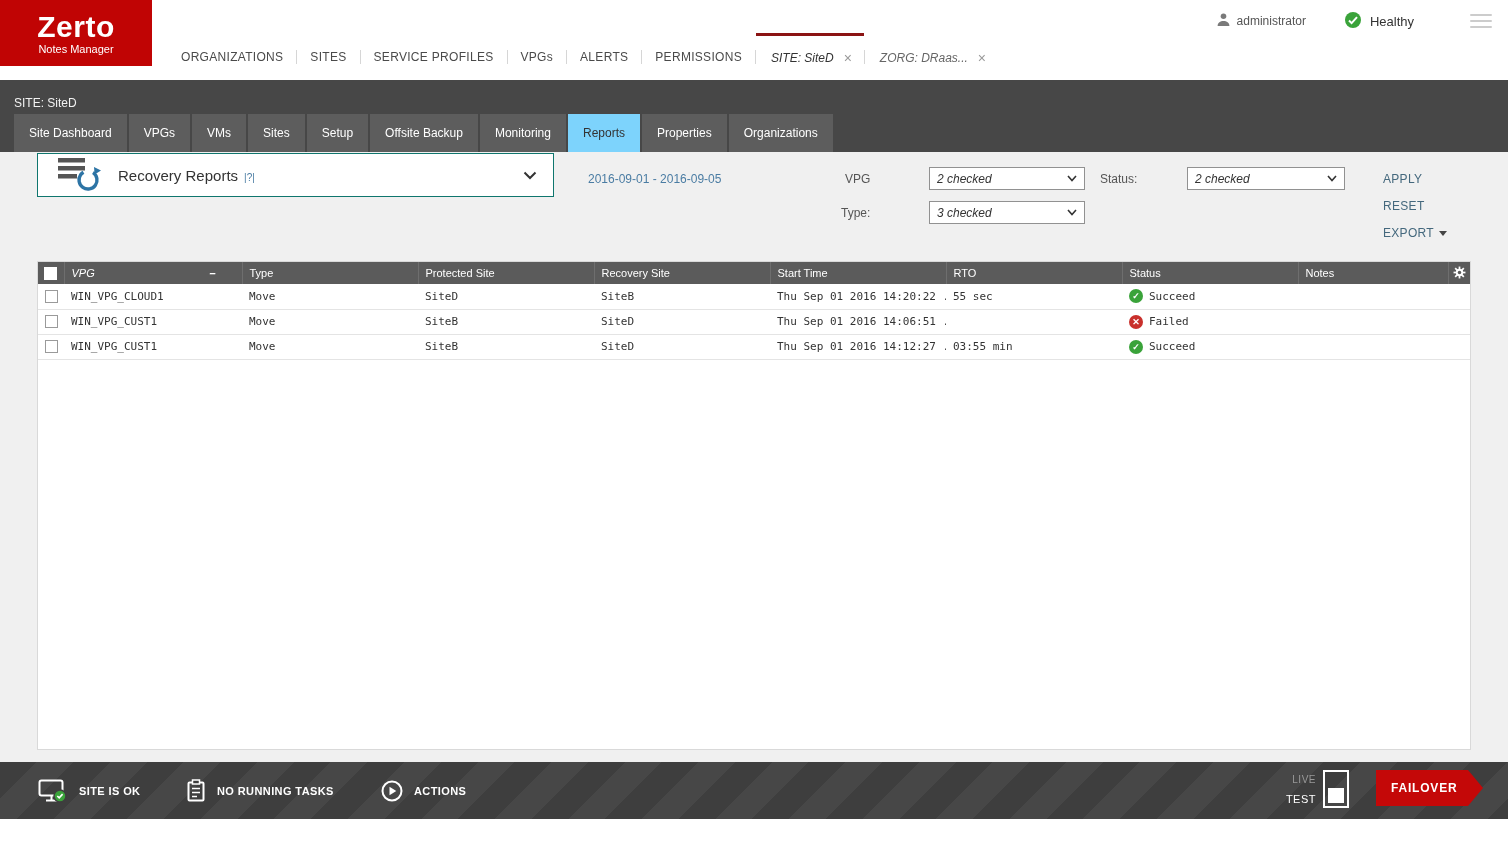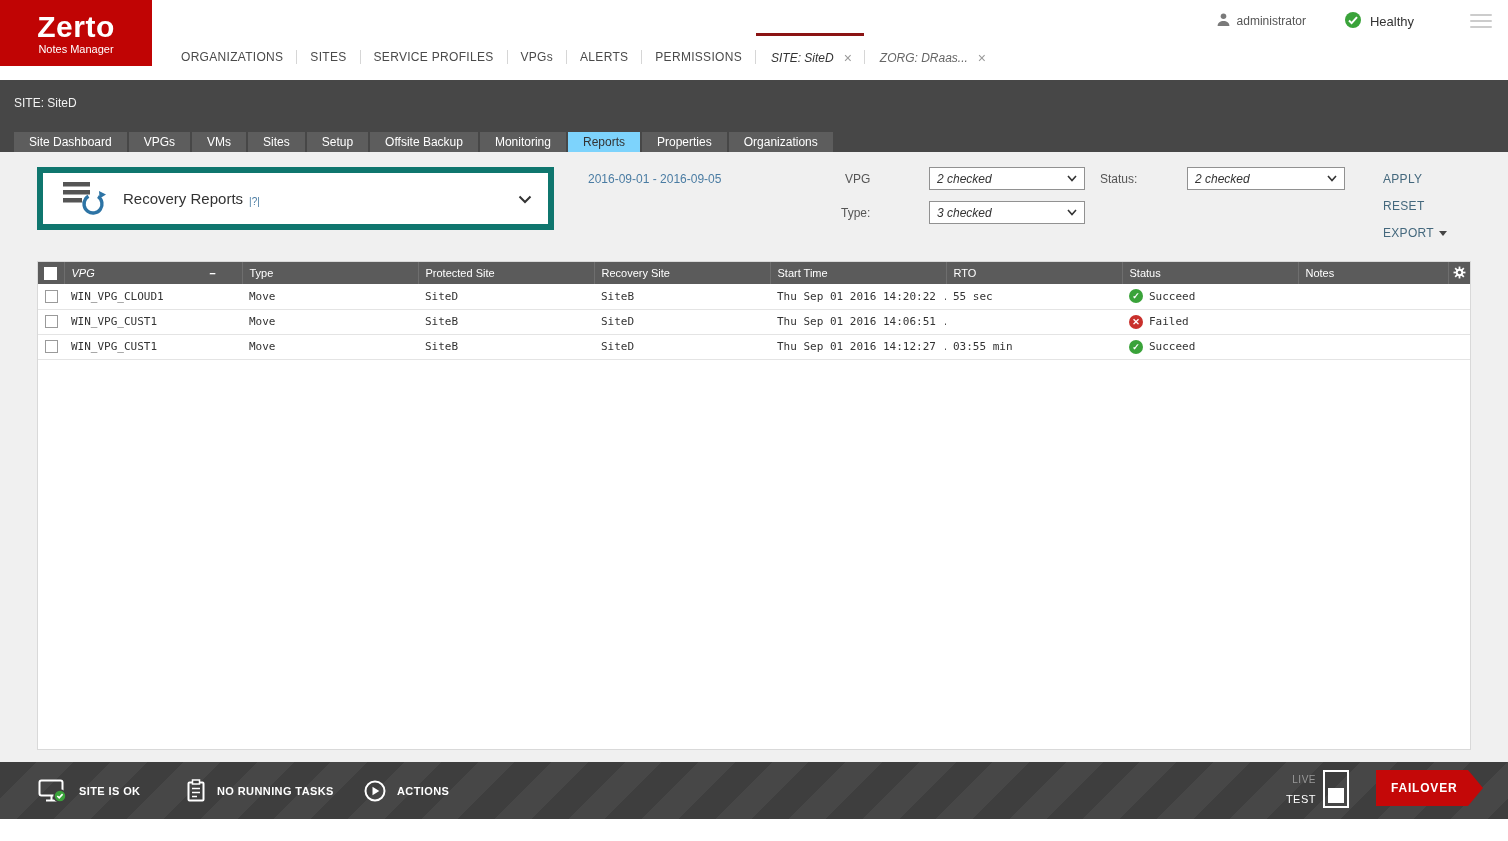--- a/index.html
+++ b/index.html
@@ -29,29 +29,29 @@
   .userarea { position:absolute; top:10px; right:14px; display:flex; align-items:center; }
   .user-group { display:flex; align-items:center; gap:6px; font-size:12px; color:#555; cursor:pointer; }
   .health-group { display:flex; align-items:center; gap:8px; font-size:13px; color:#333; margin-left:38px; cursor:pointer; }
   .hamburger { margin-left:54px; display:flex; flex-direction:column; gap:4px; cursor:pointer; padding:4px 2px; }
   .hamburger span { width:22px; height:2px; background:#ccc; border-radius:1px; }
 
   
   .main-header { position:absolute; top:80px; left:0; width:100%; height:72px; background:#474747; }
   .site-label { position:absolute; left:14px; top:16px; color:#f2f2f2; font-size:12px; }
   .tabs { position:absolute; left:14px; bottom:0; display:flex; }
-  .tab { height:20px; display:flex; align-items:center; padding:0 15px; background:#5d5d5d;
+  .tab { height:38px; display:flex; align-items:center; padding:0 15px; background:#5d5d5d;
          color:#fff; font-size:12px; margin-right:2px; cursor:pointer; white-space:nowrap; }
   .tab.active { background:#7dd3fc; color:#333; }
 
   
   .content { position:absolute; top:152px; left:0; width:100%; height:610px; background:#f0f0f0; }
 
-  .report-select { position:absolute; left:37px; top:15px; width:517px; height:63px; background:#fff;
-                   border:6px solid #0f766e; display:flex; align-items:center; padding:0 16px 0 18px; cursor:pointer; }
+  .report-select { position:absolute; left:37px; top:1px; width:517px; height:44px; background:#fff;
+                   border:1px solid #0f766e; display:flex; align-items:center; padding:0 16px 0 18px; cursor:pointer; }
   .report-title { font-size:15px; color:#333; margin-left:16px; }
   .report-help { font-size:10px; color:#4a7ca3; margin-left:6px; margin-top:5px; }
   .report-chevron { margin-left:auto; }
 
   .daterange { position:absolute; left:588px; top:20px; font-size:12px; color:#4a7ca3; cursor:pointer; }
 
   .flabel { position:absolute; font-size:12px; color:#555; }
   #lbl-vpg { left:845px; top:20px; }
   #lbl-status { left:1100px; top:20px; }
   #lbl-type { left:841px; top:54px; }
@@ -90,21 +90,21 @@
   .st-fail { background:#c9302c; }
   .gear-th { padding:0; text-align:center; }
 
   
   .footer { position:absolute; top:762px; left:0; width:100%; height:57px; color:#fff;
             background:repeating-linear-gradient(135deg, #3e3e3e 0 26px, #474747 26px 52px); }
   .f-item { position:absolute; top:0; height:57px; display:flex; align-items:center; gap:11px;
             font-size:11px; font-weight:bold; letter-spacing:.4px; cursor:pointer; }
   #f-site { left:38px; }
   #f-tasks { left:186px; }
-  #f-actions { left:364px;text-align:right; }
+  #f-actions { left:381px;text-align:right; }
 
   .live-test { position:absolute; right:159px; top:8px; display:flex; align-items:center; gap:7px; }
   .lt-labels { display:flex; flex-direction:column; align-items:flex-end; gap:8px; }
   .lt-live { font-size:10px; color:#999; letter-spacing:.5px; }
   .lt-test { font-size:11px; color:#fff; letter-spacing:.5px; }
   .lt-box { width:26px; height:38px; border:2px solid #fff; position:relative; cursor:pointer; }
   .lt-knob { position:absolute; left:3px; right:3px; bottom:3px; height:15px; background:#fff; }
 
   .failover { position:absolute; right:25px; top:8px; width:107px; height:36px; background:#c40808;
               color:#fff; font-size:12px; font-weight:bold; letter-spacing:.8px; display:flex; align-items:center;

